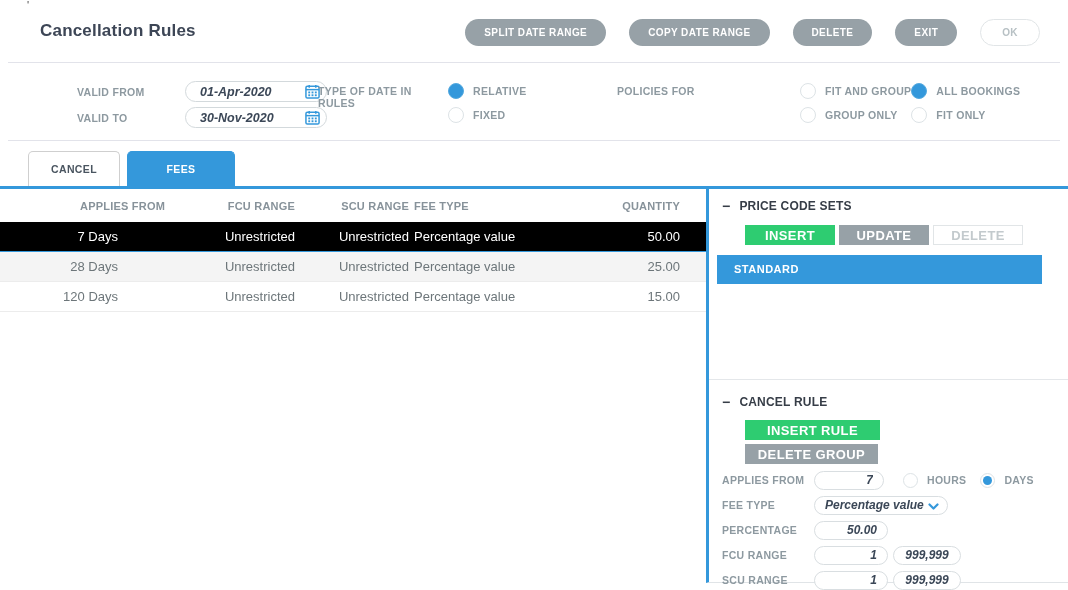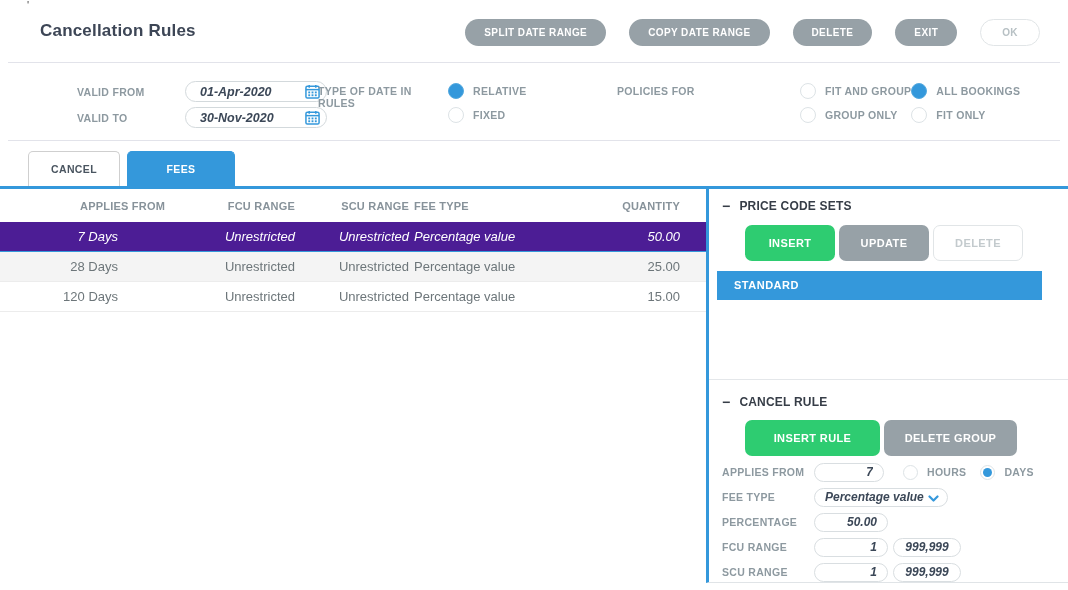--- a/index.html
+++ b/index.html
@@ -54,46 +54,46 @@
   .tab.active{background:#3498db;border-color:#3498db;color:#fff;width:108px;}
   .tabbar{position:absolute;left:0;top:186px;width:1068px;height:3px;background:#3498db;}
 
   
   .feestable{position:absolute;left:0;top:189px;width:706px;}
   .trow{display:grid;grid-template-columns:165px 130px 114px 1fr 136px;align-items:center;
         height:29px;border-bottom:1px solid #ececec;font-size:13px;color:#6d767a;cursor:pointer;}
   .trow.thead{height:33px;font-size:11px;font-weight:700;color:#87929a;border-bottom:none;
               letter-spacing:.2px;cursor:default;}
   .trow.alt{background:#f4f4f4;}
-  .trow.sel{background:#4c1d95;color:#fff;border-bottom-color:#3498db;font-style:italic;}
+  .trow.sel{background:#000000;color:#fff;border-bottom-color:#3498db;}
   .c1{text-align:right;} .trow:not(.thead) .c1{padding-right:47px;}
   .c2{text-align:right;} .c3{text-align:right;} .c4{padding-left:5px;}
   .c5{text-align:right;padding-right:26px;}
 
   
   .rightpanel{position:absolute;left:706px;top:189px;width:362px;height:394px;
               border-left:3px solid #3498db;border-bottom:1px solid #e0e4e7;
               box-sizing:border-box;background:#fff;}
   .sec-pcs{height:191px;border-bottom:1px solid #e4e7ea;box-sizing:border-box;padding-top:10px;}
   .sechead{margin-left:13px;display:flex;align-items:center;gap:9px;
            font-size:12px;font-weight:700;color:#363d47;letter-spacing:.2px;}
   .minus{font-size:14px;line-height:10px;font-weight:700;color:#363d47;}
   .btnrow{display:flex;gap:4px;margin-left:36px;}
   .btnrow.pcsb{margin-top:12px;}
-  .sbtn{height:36px;border-radius:7px;border:none;color:#fff;font-family:inherit;
-        font-size:11px;font-weight:700;letter-spacing:.4px;cursor:pointer;box-sizing:border-box;}
+  .sbtn{height:20px;border-radius:0;border:none;color:#fff;font-family:inherit;
+        font-size:13px;font-weight:700;letter-spacing:.4px;cursor:pointer;box-sizing:border-box;}
   .sbtn.green{background:#2ecc71;width:90px;}
   .sbtn.gray{background:#97a1a7;width:90px;}
   .sbtn.dis{background:#fff;border:1px solid #e1e5e7;color:#c3cacd;width:90px;}
   .pcs-item{margin:10px 0 0 8px;width:325px;height:29px;background:#3498db;color:#fff;
             font-size:11px;font-weight:700;letter-spacing:.5px;line-height:29px;
             padding-left:17px;box-sizing:border-box;cursor:pointer;}
 
   .sec-crule{padding-top:15px;}
-  .btnrow.cruleb{margin-top:11px;}
+  .btnrow.cruleb{margin-top:11px;flex-direction:column;}
   .sbtn.w135{width:135px;} .sbtn.w133{width:133px;}
   .formrow{display:flex;align-items:center;margin:7px 0 0 13px;height:18px;}
   .formrow .flabel{width:92px;flex:0 0 auto;}
   .pinput{height:19px;border:1px solid #d9dee1;border-radius:10px;box-sizing:border-box;
           font-family:inherit;font-size:12px;font-weight:700;font-style:italic;
           color:#3b4757;background:#fff;outline:none;}
   .pinput.num{text-align:right;padding:0 10px 0 6px;}
   .pinput.ctr{text-align:center;padding:0 4px;}
   .w70{width:70px;} .w74{width:74px;} .w68{width:68px;margin-left:5px;}
   .selectbox{width:134px;height:19px;border:1px solid #d9dee1;border-radius:10px;

